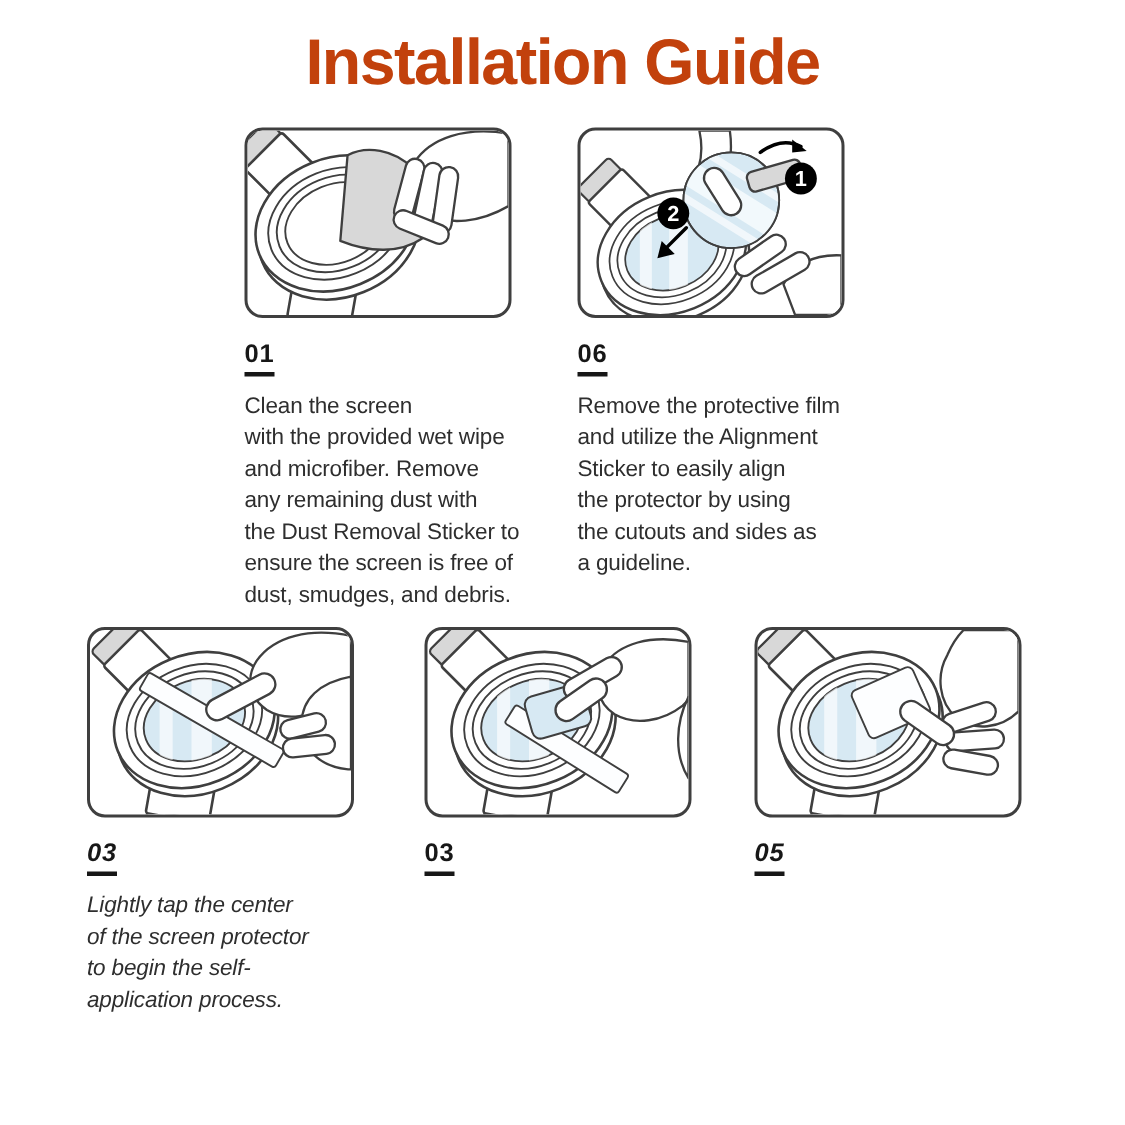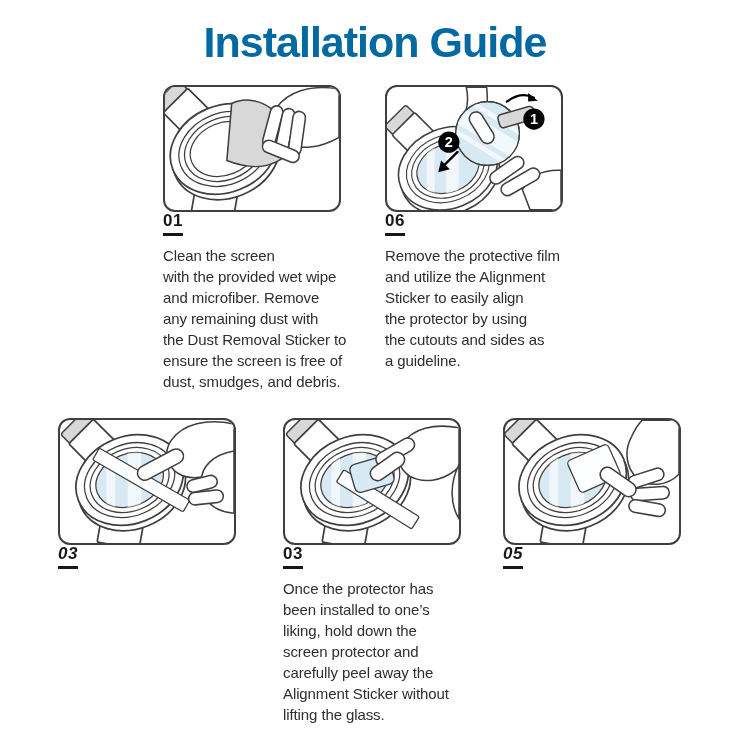--- a/index.html
+++ b/index.html
@@ -1,29 +1,29 @@
 <!DOCTYPE html>
 <html style="--line: #3f3f3f; --text: #2e2e2e; --glass-blue: #d7e9f3; --light-gray: #d8d8d8; --badge-black: #000000;"><head>
 <meta charset="utf-8">
 <style>
   html,body{margin:0;padding:0;background:#fff;}
   .canvas{position:relative;width:750px;height:750px;background:#fff;overflow:hidden;
           font-family:"Liberation Sans", sans-serif;color:#2b2b2b;}
   .title{position:absolute;top:18px;left:0;width:750px;text-align:center;
-         font-size:43px;font-weight:700;letter-spacing:-1px;color:#0369a1;margin:0;}
+         font-size:43px;font-weight:700;letter-spacing:-1px;color:#c2410c;margin:0;}
   .step{position:absolute;}
   .s1{left:163px;top:85px;width:225px;}
   .s2{left:385px;top:85px;width:225px;}
   .s3{left:58px;top:418px;width:212px;font-style:italic;}
   .s4{left:283px;top:418px;width:225px;}
   .s5{left:503px;top:418px;width:232px;font-style:italic;}
   .illus{width:178px;height:127px;border:2px solid var(--line,#3f3f3f);border-radius:12px;
          box-sizing:border-box;background:#fff;overflow:hidden;}
   .illus svg{display:block;width:100%;height:100%;}
-  .num{display:inline-block;font-size:17px;font-weight:700;color:#171717;
+  .num{display:inline-block;margin-top:15px;font-size:17px;font-weight:700;color:#171717;
        letter-spacing:.5px;border-bottom:3px solid #171717;padding-bottom:2px;line-height:1.1;}
   .desc{margin:9px 0 0 0;font-size:15px;line-height:21px;white-space:pre-line;
         color:var(--text,#2e2e2e);letter-spacing:-.1px;}
   
   .ln{fill:none;stroke:var(--line,#3f3f3f);stroke-width:1.3;}
   .body{fill:#fff;stroke:var(--line,#3f3f3f);stroke-width:1.8;stroke-linejoin:round;}
   .cap{fill:var(--light-gray,#d8d8d8);stroke:var(--line,#3f3f3f);stroke-width:1.6;stroke-linejoin:round;}
   .screen{fill:var(--glass-blue,#d7e9f3);stroke:var(--line,#3f3f3f);stroke-width:1.3;}
   .b1 .screen{fill:#fff;}
   .stripe{fill:rgba(255,255,255,.65);}
@@ -170,20 +170,24 @@
         <g>
           <path class="hand" d="M180,4 C152,-2 127,4 115,21 C107,33 110,47 122,55 C135,63 154,60 166,50 L180,44 Z"></path>
           <path class="hand" d="M180,32 C158,36 146,48 146,64 C146,82 158,94 178,96 L180,96 Z"></path>
           <rect class="hand" x="-26" y="-7.5" width="52" height="15" rx="7.5" transform="translate(104,46) rotate(-28)"></rect>
           <rect class="hand" x="-16" y="-6.5" width="32" height="13" rx="6.5" transform="translate(147,66) rotate(-14)"></rect>
           <rect class="hand" x="-18" y="-6.5" width="36" height="13" rx="6.5" transform="translate(151,80) rotate(-6)"></rect>
         </g>
       </svg>
     </div>
     <div class="num">03</div>
+    <p class="desc">Lightly tap the center
+of the screen protector
+to begin the self-
+application process.</p>
   </section>
 
   <section class="step s4">
     <div class="illus b4">
       <svg viewBox="0 0 180 127">
         <g transform="translate(72,62) rotate(-22)">
           <use href="#watchbase"></use>
           <ellipse class="screen" cx="0" cy="0" rx="36" ry="27"></ellipse>
           <g clip-path="url(#sclip)">
               <g transform="rotate(22)">
@@ -200,27 +204,20 @@
         </g>
         <g>
           <path class="hand" d="M180,8 C154,3 132,9 122,24 C114,36 117,50 129,58 C143,66 162,63 176,52 L180,48 Z"></path>
           <path class="hand" d="M180,46 C171,64 170,86 180,102 Z"></path>
           <rect class="hand" x="-22" y="-7" width="44" height="14" rx="7" transform="translate(114,33) rotate(-30)"></rect>
           <rect class="hand" x="-20" y="-7.5" width="40" height="15" rx="7.5" transform="translate(106,48) rotate(-35)"></rect>
         </g>
       </svg>
     </div>
     <div class="num">03</div>
-    <p class="desc">Once the protector has
-been installed to one’s
-liking, hold down the
-screen protector and
-carefully peel away the
-Alignment Sticker without
-lifting the glass.</p>
   </section>
 
   <section class="step s5">
     <div class="illus b5">
       <svg viewBox="0 0 180 127">
         <g transform="translate(70,62) rotate(-22)">
           <use href="#watchbase"></use>
           <ellipse class="screen" cx="0" cy="0" rx="36" ry="27"></ellipse>
           <g clip-path="url(#sclip)">
               <g transform="rotate(22)">

